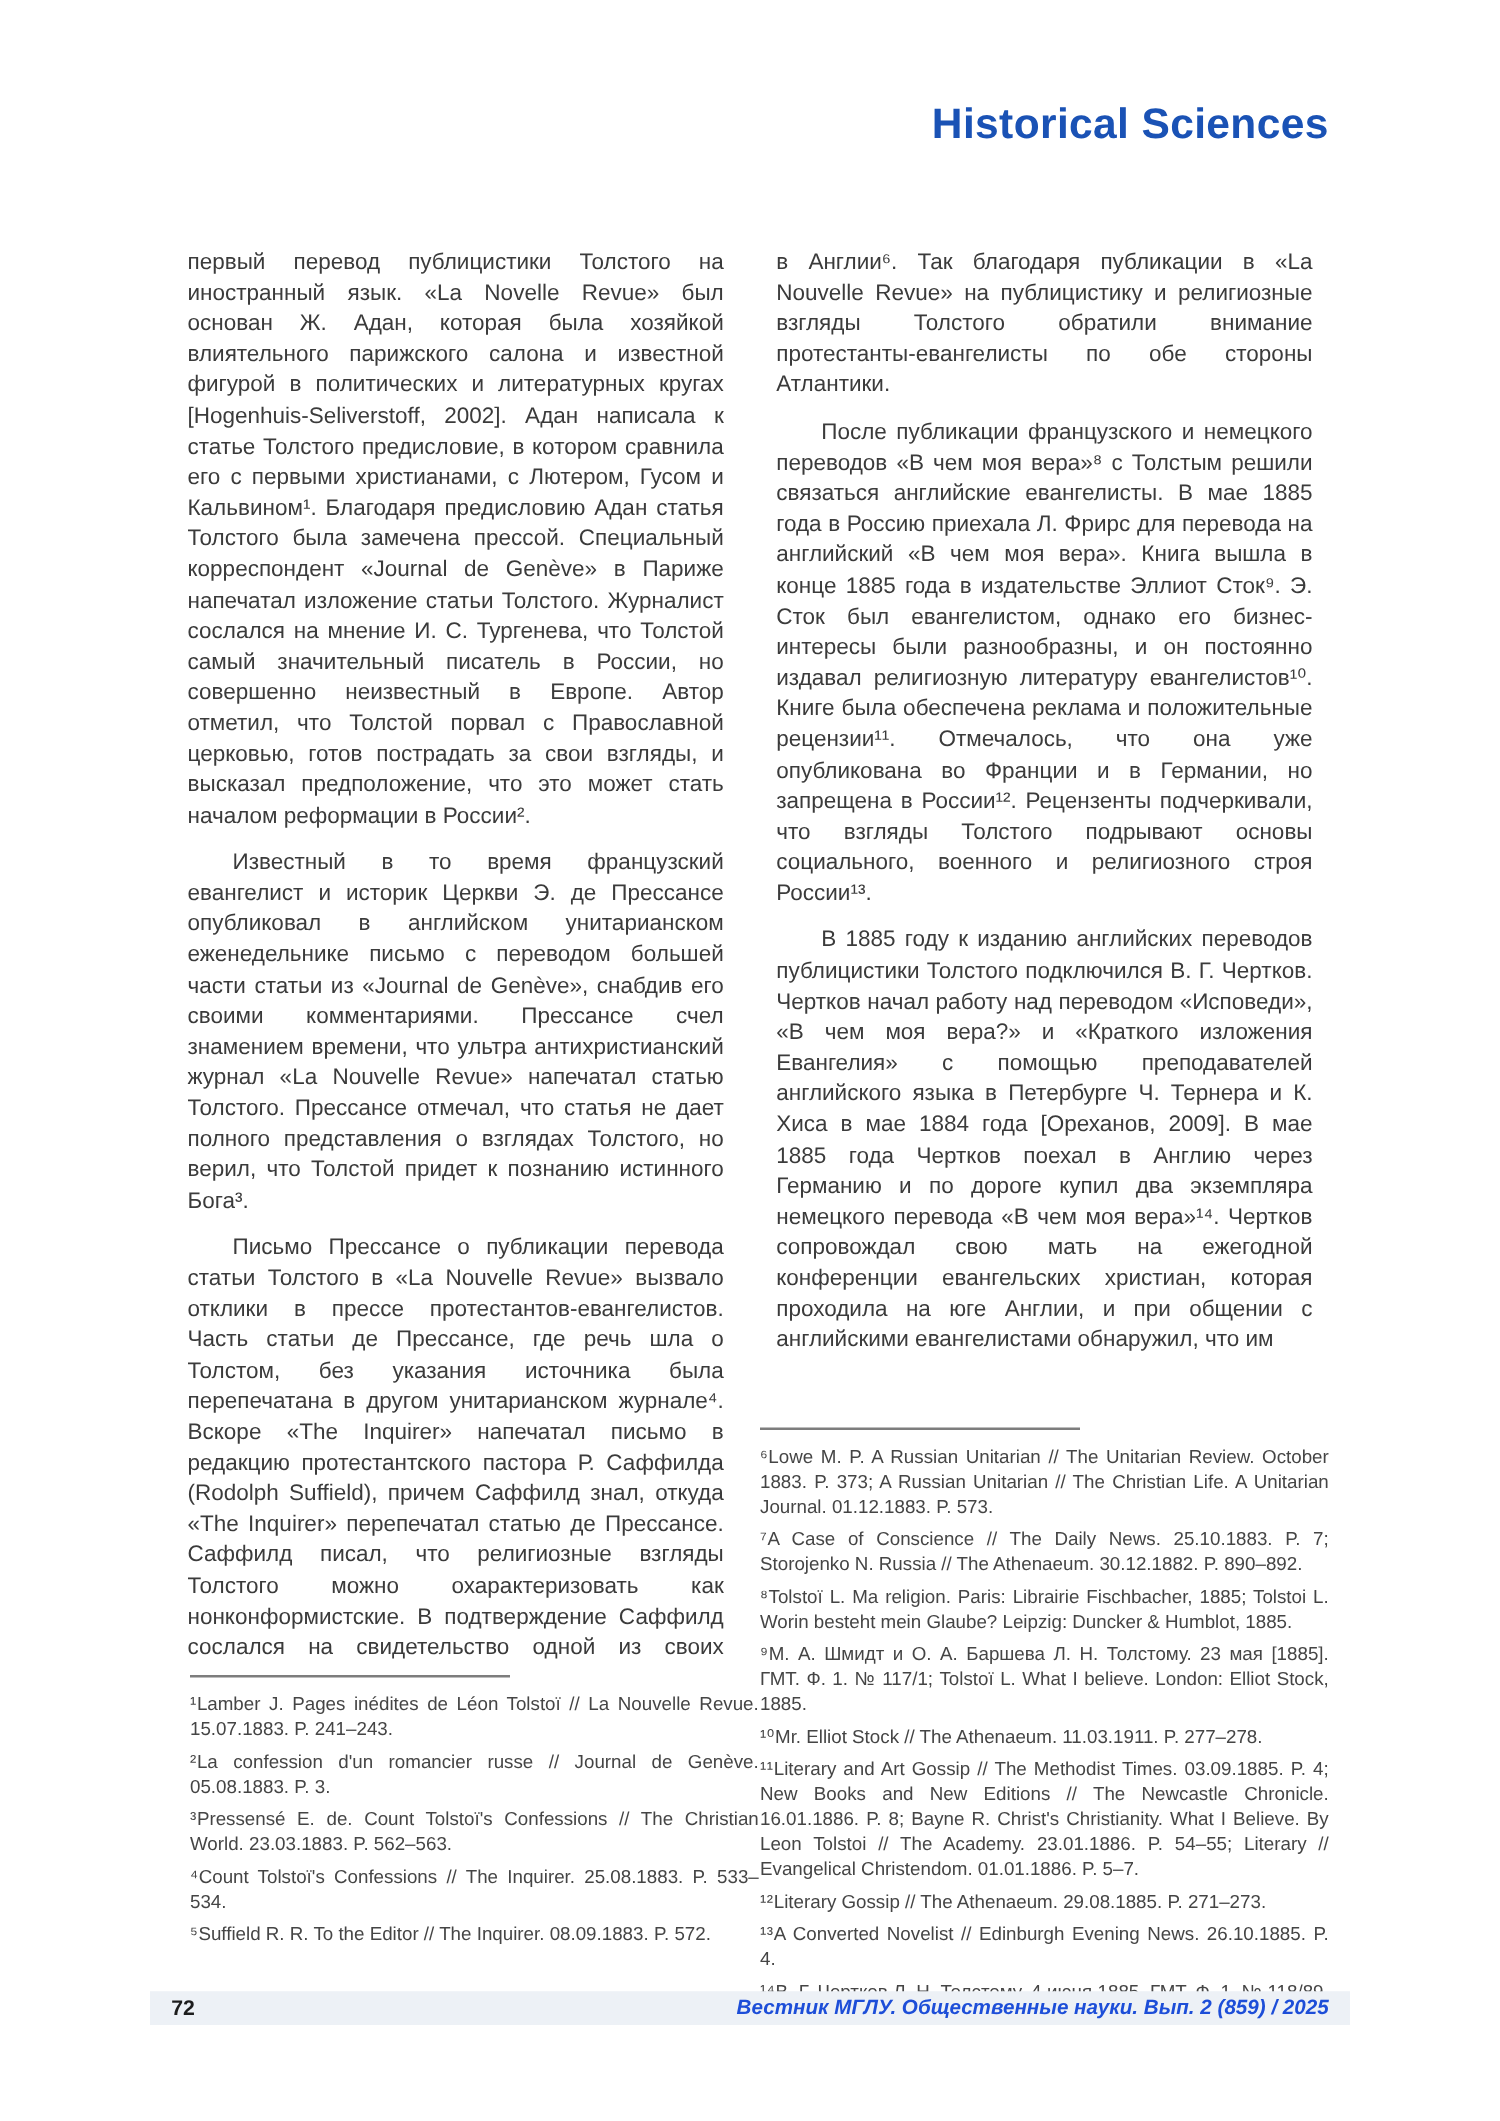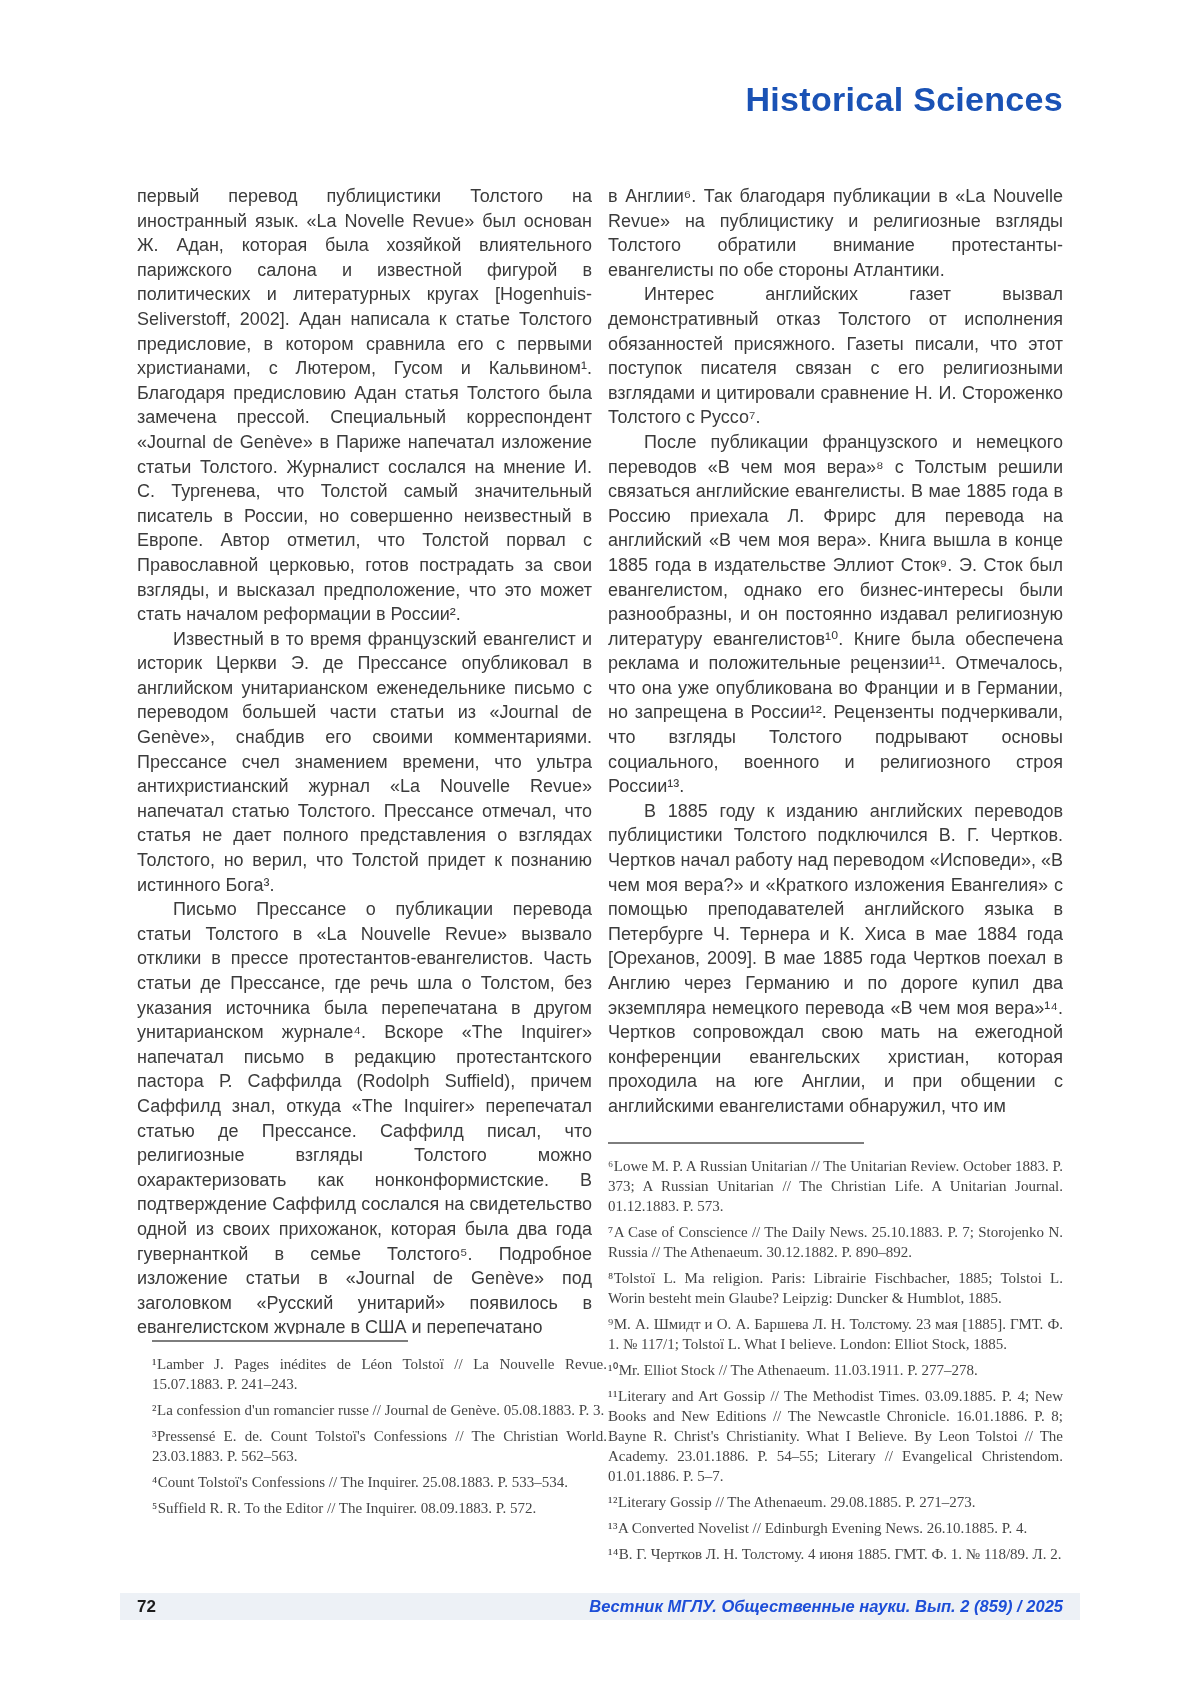--- a/index.html
+++ b/index.html
@@ -24,40 +24,40 @@
     position: absolute;
     top: 184px;
     width: 455px;
     color: #3b3b3b;
     font-size: 18px;
     line-height: 24.6px;
     text-align: justify;
   }
   .col-left  { left: 137px; max-height: 1150px; overflow: hidden; }
   .col-right { left: 608px; max-height: 950px;  overflow: hidden; }
-  .col p { margin: 0; text-indent: 36px; }
+  .col p { margin: 13px; text-indent: 36px; }
   .col p.continuation { text-indent: 0; }
 
   .footnotes {
     position: absolute;
     width: 455px;
     font-size: 15px;
     line-height: 20px;
     color: #454545;
     text-align: justify;
   }
   .footnotes-left  { left: 152px; top: 1340px; }
   .footnotes-right { left: 608px; top: 1142px; }
   .fn-rule {
     width: 256px;
     height: 0;
     border-top: 2px solid #7d7d7d;
     margin: 0 0 12px 0;
   }
-  .footnotes p { margin: 0 0 6px 0; font-family: Liberation Serif, serif; }
+  .footnotes p { margin: 0 0 6px 0; }
   .fn-marker { letter-spacing: 0.5px; }
 
   .footer-bar {
     position: absolute;
     left: 120px;
     top: 1593px;
     width: 960px;
     height: 27px;
     background: #edf1f6;
     display: flex;
@@ -87,21 +87,20 @@
   <div class="section-title">Historical Sciences</div>
 
   <div class="col col-left">
     <p class="continuation">первый перевод публицистики Толстого на иностранный язык. «La Novelle Revue» был основан Ж. Адан, которая была хозяйкой влиятельного парижского салона и известной фигурой в политических и литературных кругах [Hogenhuis-Seliverstoff, 2002]. Адан написала к статье Толстого предисловие, в котором сравнила его с первыми христианами, с Лютером, Гусом и Кальвином¹. Благодаря предисловию Адан статья Толстого была замечена прессой. Специальный корреспондент «Journal de Genève» в Париже напечатал изложение статьи Толстого. Журналист сослался на мнение И. С. Тургенева, что Толстой самый значительный писатель в России, но совершенно неизвестный в Европе. Автор отметил, что Толстой порвал с Православной церковью, готов пострадать за свои взгляды, и высказал предположение, что это может стать началом реформации в России².</p>
     <p>Известный в то время французский евангелист и историк Церкви Э. де Прессансе опубликовал в английском унитарианском еженедельнике письмо с переводом большей части статьи из «Journal de Genève», снабдив его своими комментариями. Прессансе счел знамением времени, что ультра антихристианский журнал «La Nouvelle Revue» напечатал статью Толстого. Прессансе отмечал, что статья не дает полного представления о взглядах Толстого, но верил, что Толстой придет к познанию истинного Бога³.</p>
     <p>Письмо Прессансе о публикации перевода статьи Толстого в «La Nouvelle Revue» вызвало отклики в прессе протестантов-евангелистов. Часть статьи де Прессансе, где речь шла о Толстом, без указания источника была перепечатана в другом унитарианском журнале⁴. Вскоре «The Inquirer» напечатал письмо в редакцию протестантского пастора Р. Саффилда (Rodolph Suffield), причем Саффилд знал, откуда «The Inquirer» перепечатал статью де Прессансе. Саффилд писал, что религиозные взгляды Толстого можно охарактеризовать как нонконформистские. В подтверждение Саффилд сослался на свидетельство одной из своих прихожанок, которая была два года гувернанткой в семье Толстого⁵. Подробное изложение статьи в «Journal de Genève» под заголовком «Русский унитарий» появилось в евангелистском журнале в США и перепечатано</p>
   </div>
 
   <div class="col col-right">
     <p class="continuation">в Англии⁶. Так благодаря публикации в «La Nouvelle Revue» на публицистику и религиозные взгляды Толстого обратили внимание протестанты-евангелисты по обе стороны Атлантики.</p>
-    <p>Интерес английских газет вызвал демонстративный отказ Толстого от исполнения обязанностей присяжного. Газеты писали, что этот поступок писателя связан с его религиозными взглядами и цитировали сравнение Н. И. Стороженко Толстого с Руссо⁷.</p>
     <p>После публикации французского и немецкого переводов «В чем моя вера»⁸ с Толстым решили связаться английские евангелисты. В мае 1885 года в Россию приехала Л. Фрирс для перевода на английский «В чем моя вера». Книга вышла в конце 1885 года в издательстве Эллиот Сток⁹. Э. Сток был евангелистом, однако его бизнес-интересы были разнообразны, и он постоянно издавал религиозную литературу евангелистов¹⁰. Книге была обеспечена реклама и положительные рецензии¹¹. Отмечалось, что она уже опубликована во Франции и в Германии, но запрещена в России¹². Рецензенты подчеркивали, что взгляды Толстого подрывают основы социального, военного и религиозного строя России¹³.</p>
     <p>В 1885 году к изданию английских переводов публицистики Толстого подключился В. Г. Чертков. Чертков начал работу над переводом «Исповеди», «В чем моя вера?» и «Краткого изложения Евангелия» с помощью преподавателей английского языка в Петербурге Ч. Тернера и К. Хиса в мае 1884 года [Ореханов, 2009]. В мае 1885 года Чертков поехал в Англию через Германию и по дороге купил два экземпляра немецкого перевода «В чем моя вера»¹⁴. Чертков сопровождал свою мать на ежегодной конференции евангельских христиан, которая проходила на юге Англии, и при общении с английскими евангелистами обнаружил, что им</p>
   </div>
 
   <div class="footnotes footnotes-left">
     <div class="fn-rule"></div>
     <p><span class="fn-marker">¹</span><span>Lamber J. Pages inédites de Léon Tolstoï // La Nouvelle Revue. 15.07.1883. P. 241–243.</span></p>
     <p><span class="fn-marker">²</span><span>La confession d'un romancier russe // Journal de Genève. 05.08.1883. P. 3.</span></p>
     <p><span class="fn-marker">³</span><span>Pressensé E. de. Count Tolstoï's Confessions // The Christian World. 23.03.1883. P. 562–563.</span></p>
     <p><span class="fn-marker">⁴</span><span>Count Tolstoï's Confessions // The Inquirer. 25.08.1883. P. 533–534.</span></p>

